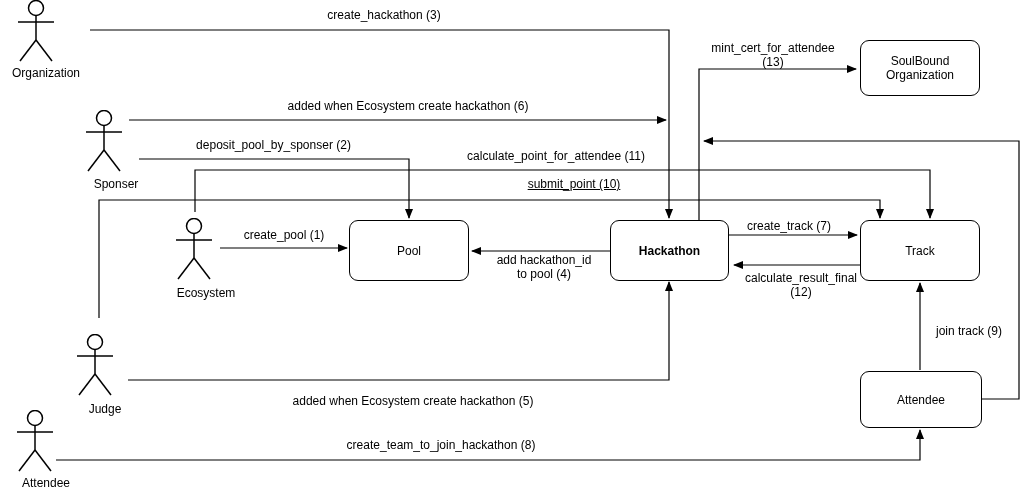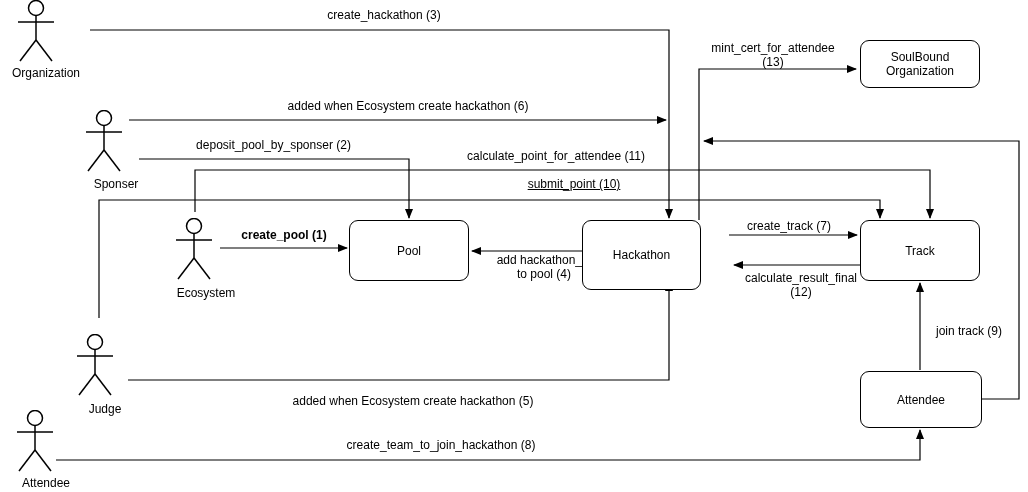--- a/index.html
+++ b/index.html
@@ -62,40 +62,40 @@
   <use href="#actor-sym" x="16" y="0"></use>
   <use href="#actor-sym" x="84" y="110"></use>
   <use href="#actor-sym" x="174" y="218"></use>
   <use href="#actor-sym" x="75" y="334"></use>
   <use href="#actor-sym" x="15" y="410"></use>
 </svg>
 
 <div class="node" style="left:349px; top:220px; width:120px; height:61px;">
   <span>Pool</span>
 </div>
-<div class="node" style="left:582px; top:220px; width:119px; height:70px;">
+<div class="node" style="left:610px; top:220px; width:119px; height:61px;font-weight:bold;">
   <span>Hackathon</span>
 </div>
 <div class="node" style="left:860px; top:220px; width:120px; height:61px;">
   <span>Track</span>
 </div>
-<div class="node" style="left:860px; top:40px; width:120px; height:48px;">
+<div class="node" style="left:860px; top:40px; width:120px; height:56px;">
   <span>SoulBound</span>
   <span>Organization</span>
 </div>
 <div class="node" style="left:860px; top:371px; width:122px; height:57px;">
   <span>Attendee</span>
 </div>
 
 <div class="elabel" style="left:384px; top:8px;">create_hackathon (3)</div>
 <div class="elabel" style="left:408px; top:99px;">added when Ecosystem create hackathon (6)</div>
 <div class="elabel" style="left:269px; top:138px;padding-left:9px;">deposit_pool_by_sponser (2)</div>
 <div class="elabel" style="left:556px; top:149px;">calculate_point_for_attendee (11)</div>
 <div class="elabel" style="left:574px; top:177px;text-decoration:underline;">submit_point (10)</div>
-<div class="elabel" style="left:284px; top:228px;font-weight:bold;">create_pool (1)</div>
+<div class="elabel" style="left:284px; top:228px;">create_pool (1)</div>
 <div class="elabel" style="left:789px; top:219px;">create_track (7)</div>
 <div class="elabel" style="left:544px; top:253px;">
   <div>add hackathon_id</div>
   <div>to pool (4)</div>
 </div>
 <div class="elabel" style="left:801px; top:271px;">
   <div>calculate_result_final</div>
   <div>(12)</div>
 </div>
 <div class="elabel" style="left:773px; top:41px;">

